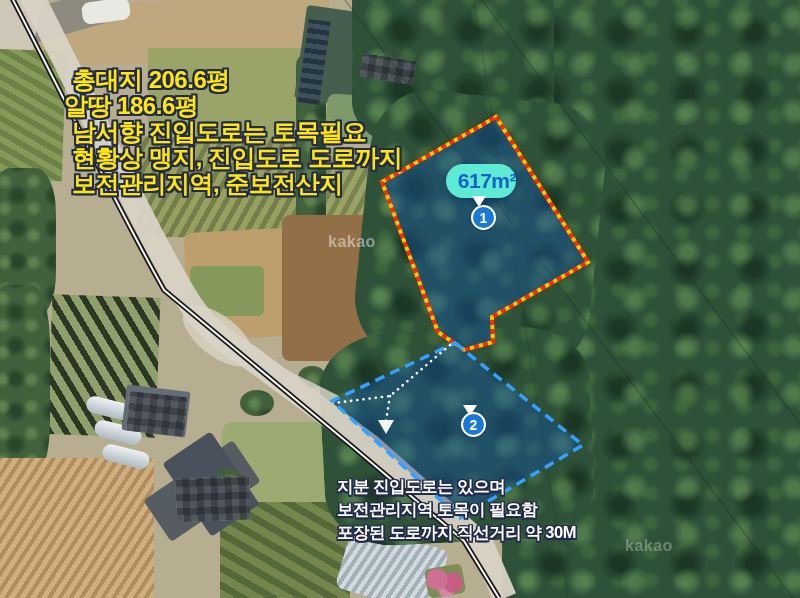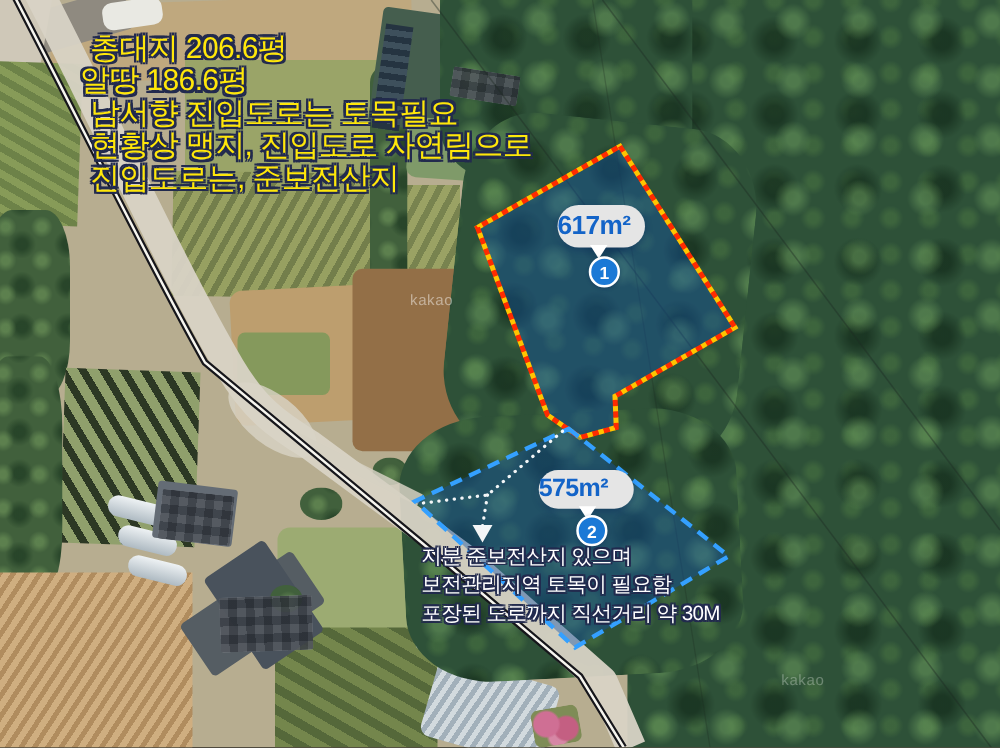--- a/index.html
+++ b/index.html
@@ -27,44 +27,44 @@
     background-position:0 0,9px 11px;
   }
   .blur-patch{
     background-image:
       repeating-linear-gradient(0deg, rgba(132,134,140,.95) 0 7px, rgba(90,94,102,.95) 7px 14px),
       repeating-linear-gradient(90deg, #9aa0a6 0 7px, #6e747c 7px 14px);
     background-blend-mode:multiply;
     border-radius:2px;opacity:.88;
   }
   .svg-overlay{position:absolute;left:0;top:0;z-index:5;}
-  .note{position:absolute;z-index:8;font-weight:normal;letter-spacing:-0.5px;white-space:nowrap;}
+  .note{position:absolute;z-index:8;font-weight:bold;letter-spacing:-0.5px;white-space:nowrap;margin-top:41px;}
   .note-top{
     font-size:24px;line-height:25.5px;color:#ffe70a;
     text-shadow:-2px -2px 0 #222a4e,2px -2px 0 #222a4e,-2px 2px 0 #222a4e,2px 2px 0 #222a4e,
                 -2px 0 0 #222a4e,2px 0 0 #222a4e,0 -2px 0 #222a4e,0 2px 0 #222a4e;
   }
   .note-bottom{
     font-size:16.5px;line-height:23px;color:#ffffff;
     text-shadow:-1.5px -1.5px 0 #222a4e,1.5px -1.5px 0 #222a4e,-1.5px 1.5px 0 #222a4e,1.5px 1.5px 0 #222a4e,
                 -1.5px 0 0 #222a4e,1.5px 0 0 #222a4e,0 -1.5px 0 #222a4e,0 1.5px 0 #222a4e;
   }
   .pill{
-    position:absolute;z-index:9;background:#e5e5e5;color:#1464c8;font-weight:bold;
-    display:flex;align-items:center;justify-content:flex-start;border-radius:17px;
+    position:absolute;z-index:9;background:#5eead4;color:#1464c8;font-weight:bold;
+    display:flex;align-items:center;justify-content:flex-end;border-radius:17px;
     box-shadow:0 2px 6px rgba(10,40,90,.45);letter-spacing:-0.5px;
   }
   .pill-pointer{position:absolute;z-index:9;width:0;height:0;
     border-left:7px solid transparent;border-right:7px solid transparent;border-top:11px solid #fff;}
   .badge{
     position:absolute;z-index:9;width:21px;height:21px;border-radius:50%;
     background:#1b79d6;border:2.5px solid #fff;color:#fff;font-weight:bold;font-size:14px;
     display:flex;align-items:center;justify-content:center;box-shadow:0 1px 3px rgba(10,40,90,.45);
   }
-  .wm{position:absolute;z-index:4;color:rgba(255,255,255,.45);font-size:12px;font-weight:normal;letter-spacing:.5px;}
+  .wm{position:absolute;z-index:4;color:rgba(255,255,255,.45);font-size:16px;font-weight:bold;letter-spacing:.5px;}
 </style>
 </head>
 <body>
 
 <div class="stage">
 
   <div class="patch" style="left:40px;top:0;width:290px;height:62px;background:#bfa87e;transform:rotate(-2deg);"></div>
   <div class="patch" style="left:24px;top:0;width:80px;height:34px;background:#8f8a80;border-radius:4px;transform:rotate(-16deg);"></div>
   <div class="patch" style="left:82px;top:0;width:48px;height:22px;background:#e9e9e3;border-radius:8px;transform:rotate(-8deg);"></div>
   <div class="patch" style="left:-5px;top:-5px;width:42px;height:58px;background:#cfc8b8;transform:rotate(10deg);"></div>
@@ -139,39 +139,36 @@
       <path d="M450,345 L390,396 L334,403" stroke-width="2.6" stroke-dasharray="0.2 6" stroke-linecap="round"></path>
       <path d="M390,396 L386,421" stroke-width="2.6" stroke-dasharray="0.2 6" stroke-linecap="round"></path>
       <polygon points="378,420 394,420 386,434" fill="#ffffff" stroke="none"></polygon>
     </g>
   </svg>
 
   <div>
     <div class="note note-top" style="left:72px;top:26px;">총대지 206.6평</div>
     <div class="note note-top" style="left:64px;top:52px;">알땅 186.6평</div>
     <div class="note note-top" style="left:72px;top:78px;">남서향 진입도로는 토목필요</div>
-    <div class="note note-top" style="left:72px;top:104px;">현황상 맹지, 진입도로 자연림으로</div>
-    <div class="note note-top" style="left:72px;top:130px;">진입도로는, 준보전산지</div>
+    <div class="note note-top" style="left:72px;top:104px;">현황상 맹지, 진입도로 도로까지</div>
+    <div class="note note-top" style="left:72px;top:130px;">보전관리지역, 준보전산지</div>
   </div>
 
   <div>
-    <div class="note note-bottom" style="left:337px;top:434px;">지분 준보전산지 있으며</div>
+    <div class="note note-bottom" style="left:337px;top:434px;">지분 진입도로는 있으며</div>
     <div class="note note-bottom" style="left:337px;top:457px;">보전관리지역 토목이 필요함</div>
     <div class="note note-bottom" style="left:337px;top:480px;">포장된 도로까지 직선거리 약 30M</div>
   </div>
 
   <div class="pill" style="left:446px;top:164px;width:70px;height:34px;font-size:21px;">
     <span>617m²</span>
   </div>
   <div class="pill-pointer" style="left:472px;top:196px;"></div>
   <div class="badge" style="left:471px;top:205px;">
     <span>1</span>
   </div>
 
-  <div class="pill" style="left:431px;top:376px;width:76px;height:31px;font-size:20px;">
-    <span>575m²</span>
-  </div>
   <div class="pill-pointer" style="left:463px;top:405px;"></div>
   <div class="badge" style="left:461px;top:412px;">
     <span>2</span>
   </div>
 
 </div>
 
 </body></html>

